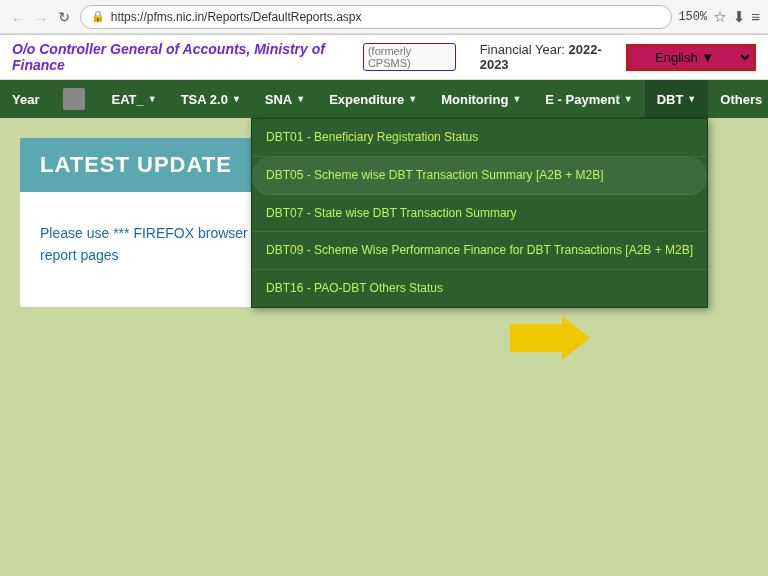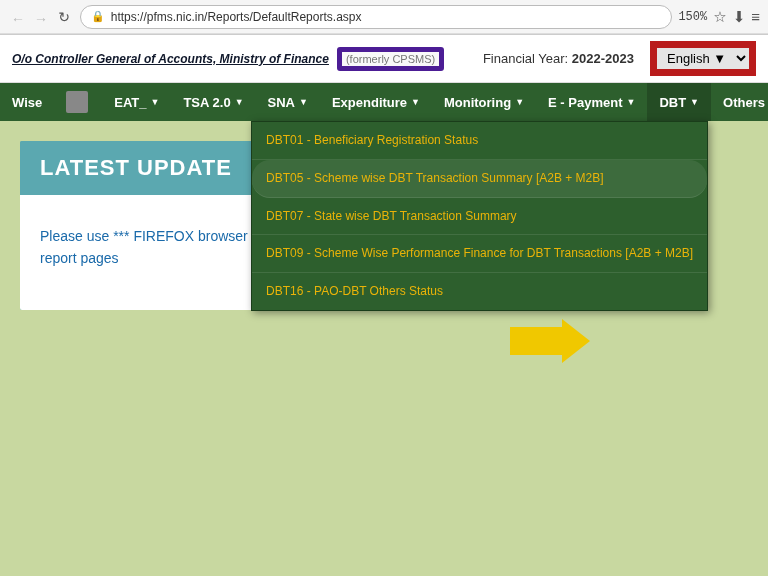--- a/index.html
+++ b/index.html
@@ -81,49 +81,48 @@
       justify-content: space-between;
       padding: 6px 12px;
       border-bottom: 1px solid #ddd;
     }
     .site-logo {
       display: flex;
       align-items: center;
       gap: 8px;
     }
     .logo-main {
-      font-size: 12px;
+      font-size: 14px;
       font-weight: bold;
-      color: #0f172a;
+      color: #6d28d9;
       font-style: italic;
-      text-decoration: underline;
     }
     .logo-sub {
       font-size: 11px;
       color: #777;
-      border: 5px solid #4c1d95;
+      border: 1px solid #4c1d95;
       border-radius: 3px;
       padding: 1px 4px;
       background: #f9f9f9;
     }
     .header-right {
       display: flex;
       align-items: center;
       gap: 16px;
       margin-left: 24px;
     }
     .financial-year {
       font-size: 13px;
       color: #333;
     }
     .lang-select {
-      border: 7px solid #b91c1c;
-      padding: 2px 6px;
+      border: 3px solid #b91c1c;
+      padding: 2px 22px;
       font-size: 13px;
-      background: #e5e5e5;
+      background: #be185d;
       cursor: pointer;
     }
 
     
     .nav-bar {
       background: #2d5f2d;
       display: flex;
       align-items: stretch;
       height: 38px;
       position: relative;
@@ -158,21 +157,21 @@
       position: absolute;
       top: 38px;
       right: 60px;
       background: #2d5f2d;
       min-width: 220px;
       z-index: 1000;
       border: 1px solid #1a3d1a;
       box-shadow: 2px 2px 8px rgba(0,0,0,0.4);
     }
     .dbt-dropdown-item {
-      color: #eab308;
+      color: #bef264;
       padding: 10px 14px;
       font-size: 12px;
       cursor: pointer;
       border-bottom: 1px solid rgba(255,255,255,0.1);
       line-height: 1.4;
     }
     .dbt-dropdown-item.highlighted { background: rgba(255,255,255,0.08); border-radius: 18px; }
     .dbt-dropdown-item:last-child { border-bottom: none; }
 
     
@@ -265,21 +264,21 @@
       <strong>2022-2023</strong>
     </span>
     <select class="lang-select">
       <option>English ▼</option>
     </select>
   </div>
 </div>
 
 <div class="nav-bar">
   <div class="nav-item nav-home">
-    <span>Wise</span>
+    <span>Year</span>
   </div>
   <div class="nav-item">
     <div class="nav-icon"></div>
   </div>
   <div class="nav-item">
     <span>EAT_</span>
     <span class="arrow">▼</span>
   </div>
   <div class="nav-item">
     <span>TSA 2.0</span>

